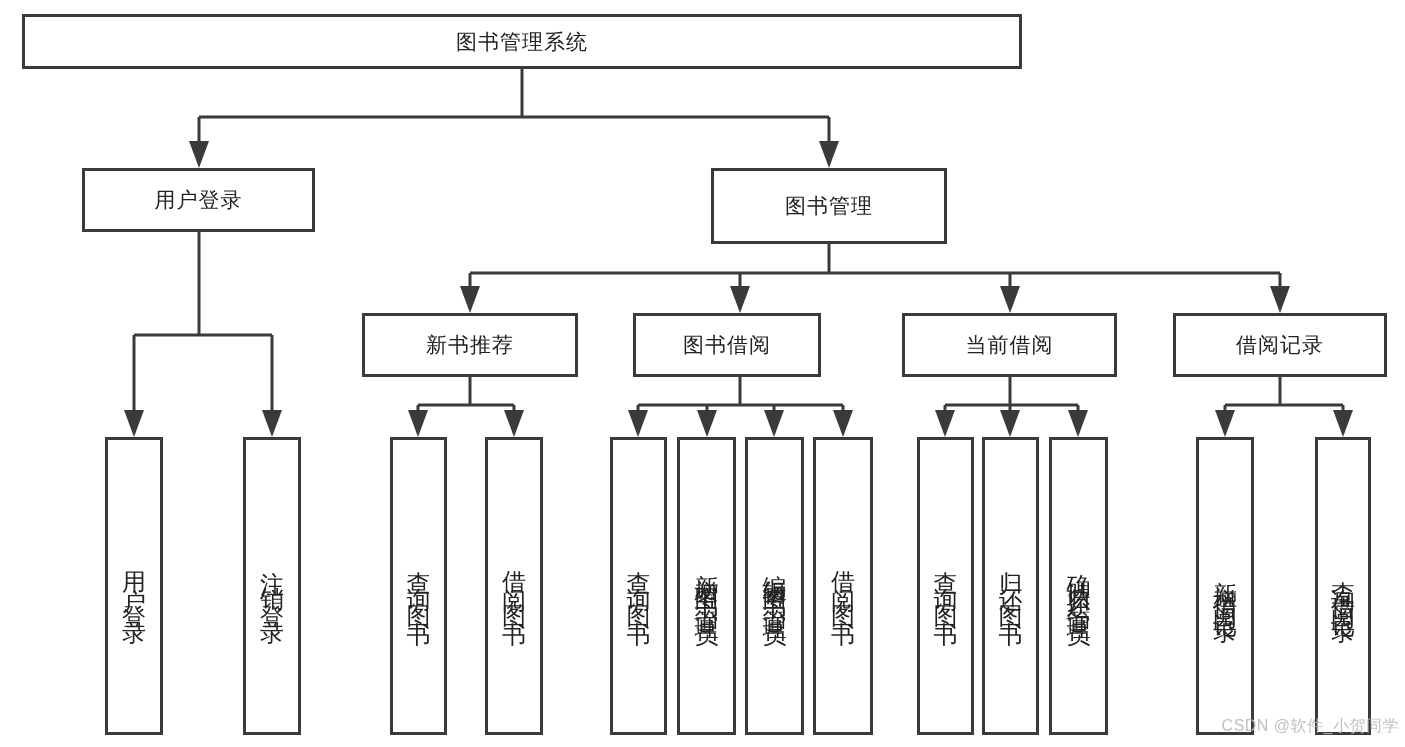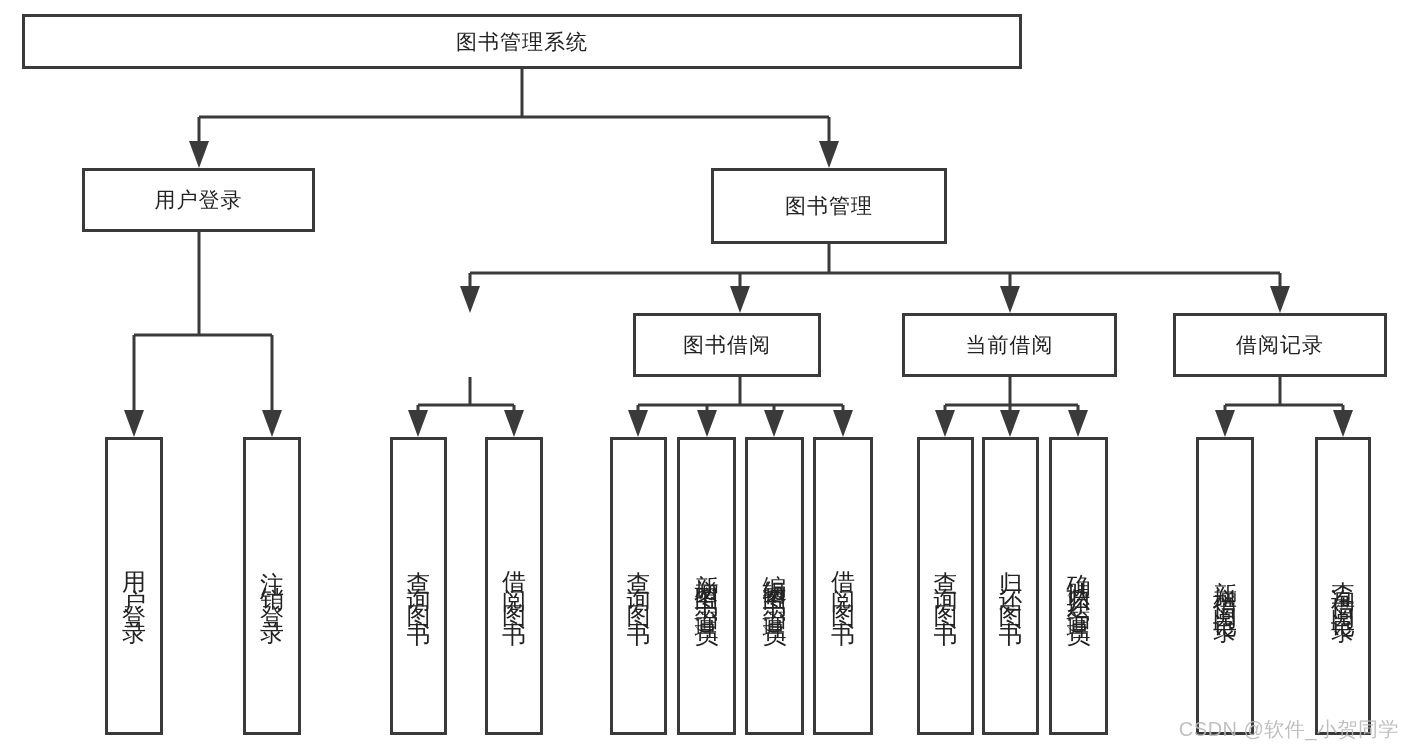--- a/index.html
+++ b/index.html
@@ -61,21 +61,21 @@
   .n-lf6 {left:745px; width:59px;}
   .n-lf7 {left:813px; width:60px;}
   .n-lf8 {left:917px; width:57px;}
   .n-lf9 {left:982px; width:57px;}
   .n-lf10{left:1049px;width:59px;}
   .n-lf11{left:1196px;width:58px;}
   .n-lf12{left:1315px;width:56px;}
   .watermark{
     position:absolute;
     right:6px;top:716px;
-    font-size:20px;
+    font-size:16px;
     color:var(--watermark);
     letter-spacing:0.5px;
     z-index:10;
     opacity:0.9;
     white-space:nowrap;
   }
 </style>
 </head>
 <body>
 
@@ -135,20 +135,23 @@
     <span>图书管理系统</span>
   </div>
 
   <div class="node hnode n-login">
     <span>用户登录</span>
   </div>
   <div class="node hnode n-mgmt">
     <span>图书管理</span>
   </div>
 
+  <div class="node hnode n-l3a">
+    <span>新书推荐</span>
+  </div>
   <div class="node hnode n-l3b">
     <span>图书借阅</span>
   </div>
   <div class="node hnode n-l3c">
     <span>当前借阅</span>
   </div>
   <div class="node hnode n-l3d">
     <span>借阅记录</span>
   </div>
 

